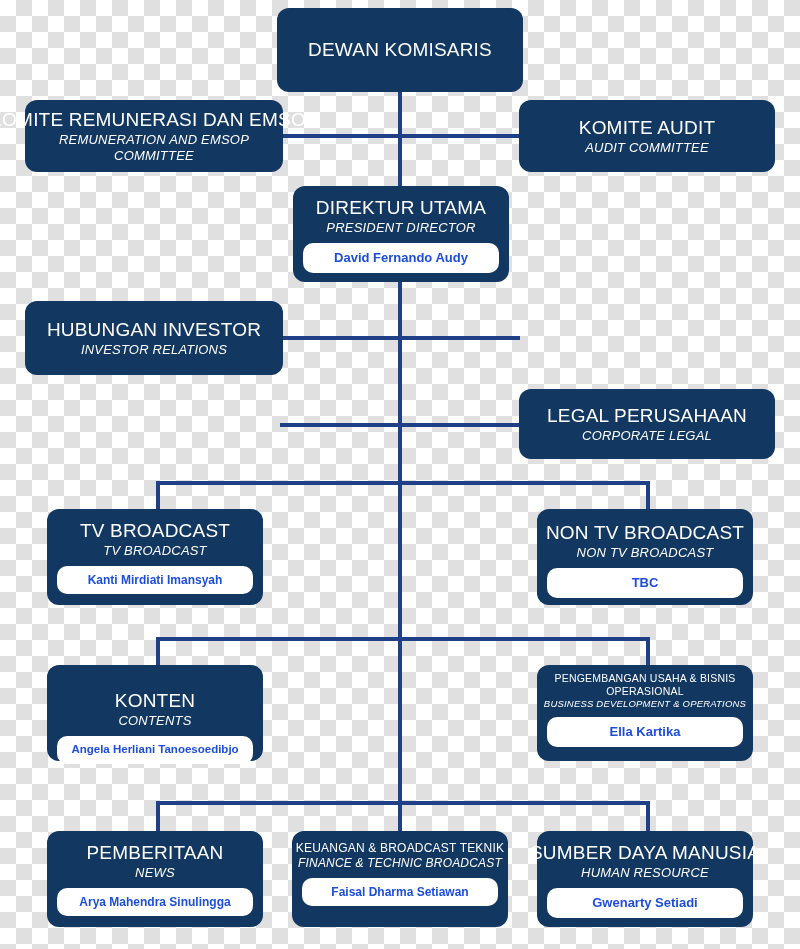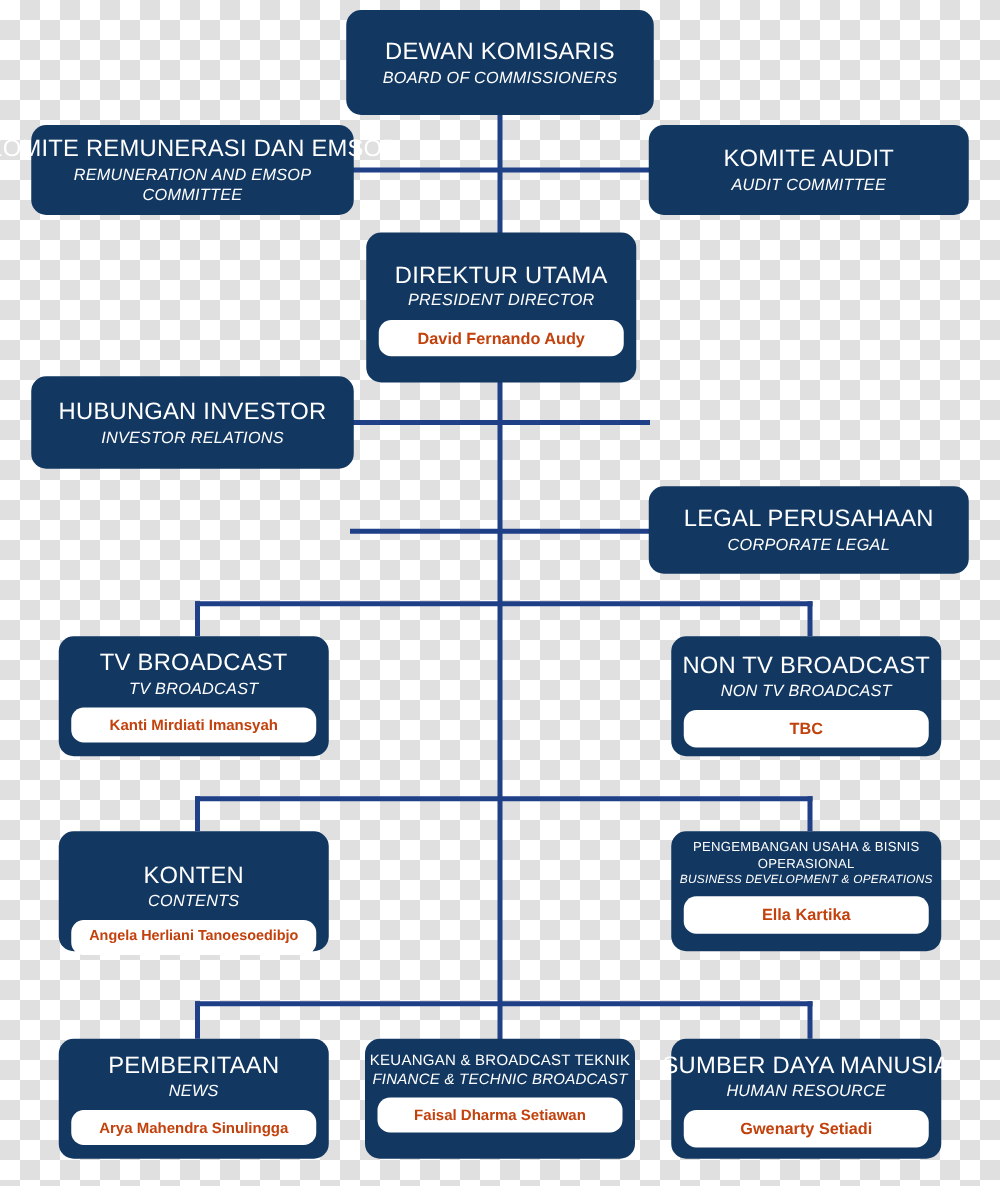--- a/index.html
+++ b/index.html
@@ -61,21 +61,21 @@
   }
   .node.small .t-id,
   .node.small .t-en { font-size: 12px; }
   .node.xsmall .t-id { font-size: 10.5px; }
   .node.xsmall .t-en { font-size: 9.5px; }
 
   .namebar {
     margin-top: 7px;
     background: #ffffff;
     border-radius: 10px;
-    color: #c2410c;
+    color: #1d4ed8;
     font-size: 13px;
     font-weight: bold;
     line-height: 1.2;
     padding: 7px 10px;
     width: 100%;
     box-sizing: border-box;
     text-align: center;
     white-space: nowrap;
   }
   .namebar.small { font-size: 12px; }
@@ -101,35 +101,34 @@
   <div class="line h" style="left:156px; top:637px; width:494px;"></div>
   <div class="line v" style="left:156px; top:637px; height:28px;"></div>
   <div class="line v" style="left:646px; top:637px; height:28px;"></div>
 
   <div class="line h" style="left:156px; top:801px; width:494px;"></div>
   <div class="line v" style="left:156px; top:801px; height:30px;"></div>
   <div class="line v" style="left:646px; top:801px; height:30px;"></div>
 
   <div class="node" style="left:277px; top:8px; width:246px; height:84px;">
     <div class="t-id">DEWAN KOMISARIS</div>
-    <div class="t-en">BOARD OF COMMISSIONERS</div>
   </div>
 
   <div class="node" style="left:25px; top:100px; width:258px; height:72px;">
     <div class="t-id">KOMITE  REMUNERASI  DAN  EMSOP</div>
     <div class="t-en">REMUNERATION AND EMSOP</div>
     <div class="t-en">COMMITTEE</div>
   </div>
 
   <div class="node" style="left:519px; top:100px; width:256px; height:72px;">
     <div class="t-id">KOMITE AUDIT</div>
     <div class="t-en">AUDIT COMMITTEE</div>
   </div>
 
-  <div class="node" style="left:293px; top:186px; width:216px; height:120px; justify-content:center; padding-top:10px;">
+  <div class="node" style="left:293px; top:186px; width:216px; height:96px; justify-content:flex-start; padding-top:10px;">
     <div class="t-id">DIREKTUR UTAMA</div>
     <div class="t-en">PRESIDENT DIRECTOR</div>
     <div class="namebar">David Fernando Audy</div>
   </div>
 
   <div class="node" style="left:25px; top:301px; width:258px; height:74px;">
     <div class="t-id">HUBUNGAN INVESTOR</div>
     <div class="t-en">INVESTOR RELATIONS</div>
   </div>
 

